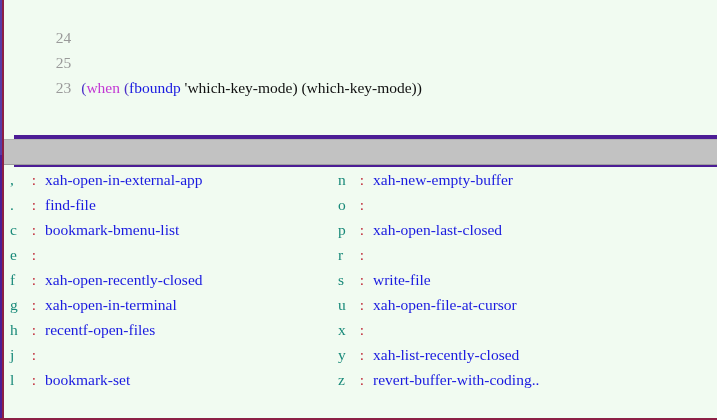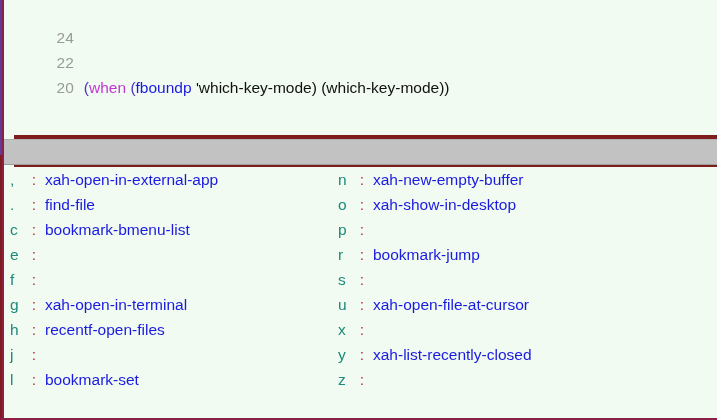--- a/index.html
+++ b/index.html
@@ -5,22 +5,22 @@
   html, body {
     margin: 0;
     padding: 0;
     background: #ffffff;
   }
   #app {
     position: relative;
     width: 717px;
     height: 420px;
     overflow: hidden;
-    background: #7f1d1d;
-    font-family: Liberation Sans, sans-serif;
+    background: #4c1d95;
+    font-family: Liberation Serif, serif;
     font-size: 15.5px;
     line-height: 25px;
     color: #000000;
     -webkit-font-smoothing: none;
   }
 
   
   .left-border {
     position: absolute;
     left: 2px;
@@ -173,25 +173,25 @@
   <div class="left-border-accent"></div>
   <div class="fringe"></div>
 
   <div class="buffer">
 
     <div class="code-line">
       <span class="lnum">24</span>
     </div>
 
     <div class="code-line">
-      <span class="lnum">22</span>
+      <span class="lnum">25</span>
     </div>
 
     <div class="code-line">
-      <span class="lnum">20</span><span class="tok-paren">(</span><span class="tok-kw">when</span><span class="tok-paren"> (</span><span class="tok-fn">fboundp</span><span class="tok-plain"> 'which-key-mode) (which-key-mode))</span>
+      <span class="lnum">23</span><span class="tok-paren">(</span><span class="tok-kw">when</span><span class="tok-paren"> (</span><span class="tok-fn">fboundp</span><span class="tok-plain"> 'which-key-mode) (which-key-mode))</span>
     </div>
 
 
   </div>
 
   <div class="modeline">
     
   </div>
 
   <div class="whichkey">
@@ -217,20 +217,21 @@
       </div>
 
       <div class="wk-row">
         <span class="wk-key">e</span>
         <span class="wk-sep">:</span>
       </div>
 
       <div class="wk-row">
         <span class="wk-key">f</span>
         <span class="wk-sep">:</span>
+        <span class="wk-cmd">xah-open-recently-closed</span>
       </div>
 
       <div class="wk-row">
         <span class="wk-key">g</span>
         <span class="wk-sep">:</span>
         <span class="wk-cmd">xah-open-in-terminal</span>
       </div>
 
       <div class="wk-row">
         <span class="wk-key">h</span>
@@ -255,37 +256,37 @@
 
       <div class="wk-row">
         <span class="wk-key">n</span>
         <span class="wk-sep">:</span>
         <span class="wk-cmd">xah-new-empty-buffer</span>
       </div>
 
       <div class="wk-row">
         <span class="wk-key">o</span>
         <span class="wk-sep">:</span>
-        <span class="wk-cmd">xah-show-in-desktop</span>
       </div>
 
       <div class="wk-row">
         <span class="wk-key">p</span>
         <span class="wk-sep">:</span>
+        <span class="wk-cmd">xah-open-last-closed</span>
       </div>
 
       <div class="wk-row">
         <span class="wk-key">r</span>
         <span class="wk-sep">:</span>
-        <span class="wk-cmd">bookmark-jump</span>
       </div>
 
       <div class="wk-row">
         <span class="wk-key">s</span>
         <span class="wk-sep">:</span>
+        <span class="wk-cmd">write-file</span>
       </div>
 
       <div class="wk-row">
         <span class="wk-key">u</span>
         <span class="wk-sep">:</span>
         <span class="wk-cmd">xah-open-file-at-cursor</span>
       </div>
 
       <div class="wk-row">
         <span class="wk-key">x</span>
@@ -294,20 +295,21 @@
 
       <div class="wk-row">
         <span class="wk-key">y</span>
         <span class="wk-sep">:</span>
         <span class="wk-cmd">xah-list-recently-closed</span>
       </div>
 
       <div class="wk-row">
         <span class="wk-key">z</span>
         <span class="wk-sep">:</span>
+        <span class="wk-cmd">revert-buffer-with-coding..</span>
       </div>
 
     </div>
 
   </div>
 
   <div class="echo">
     
   </div>
 

